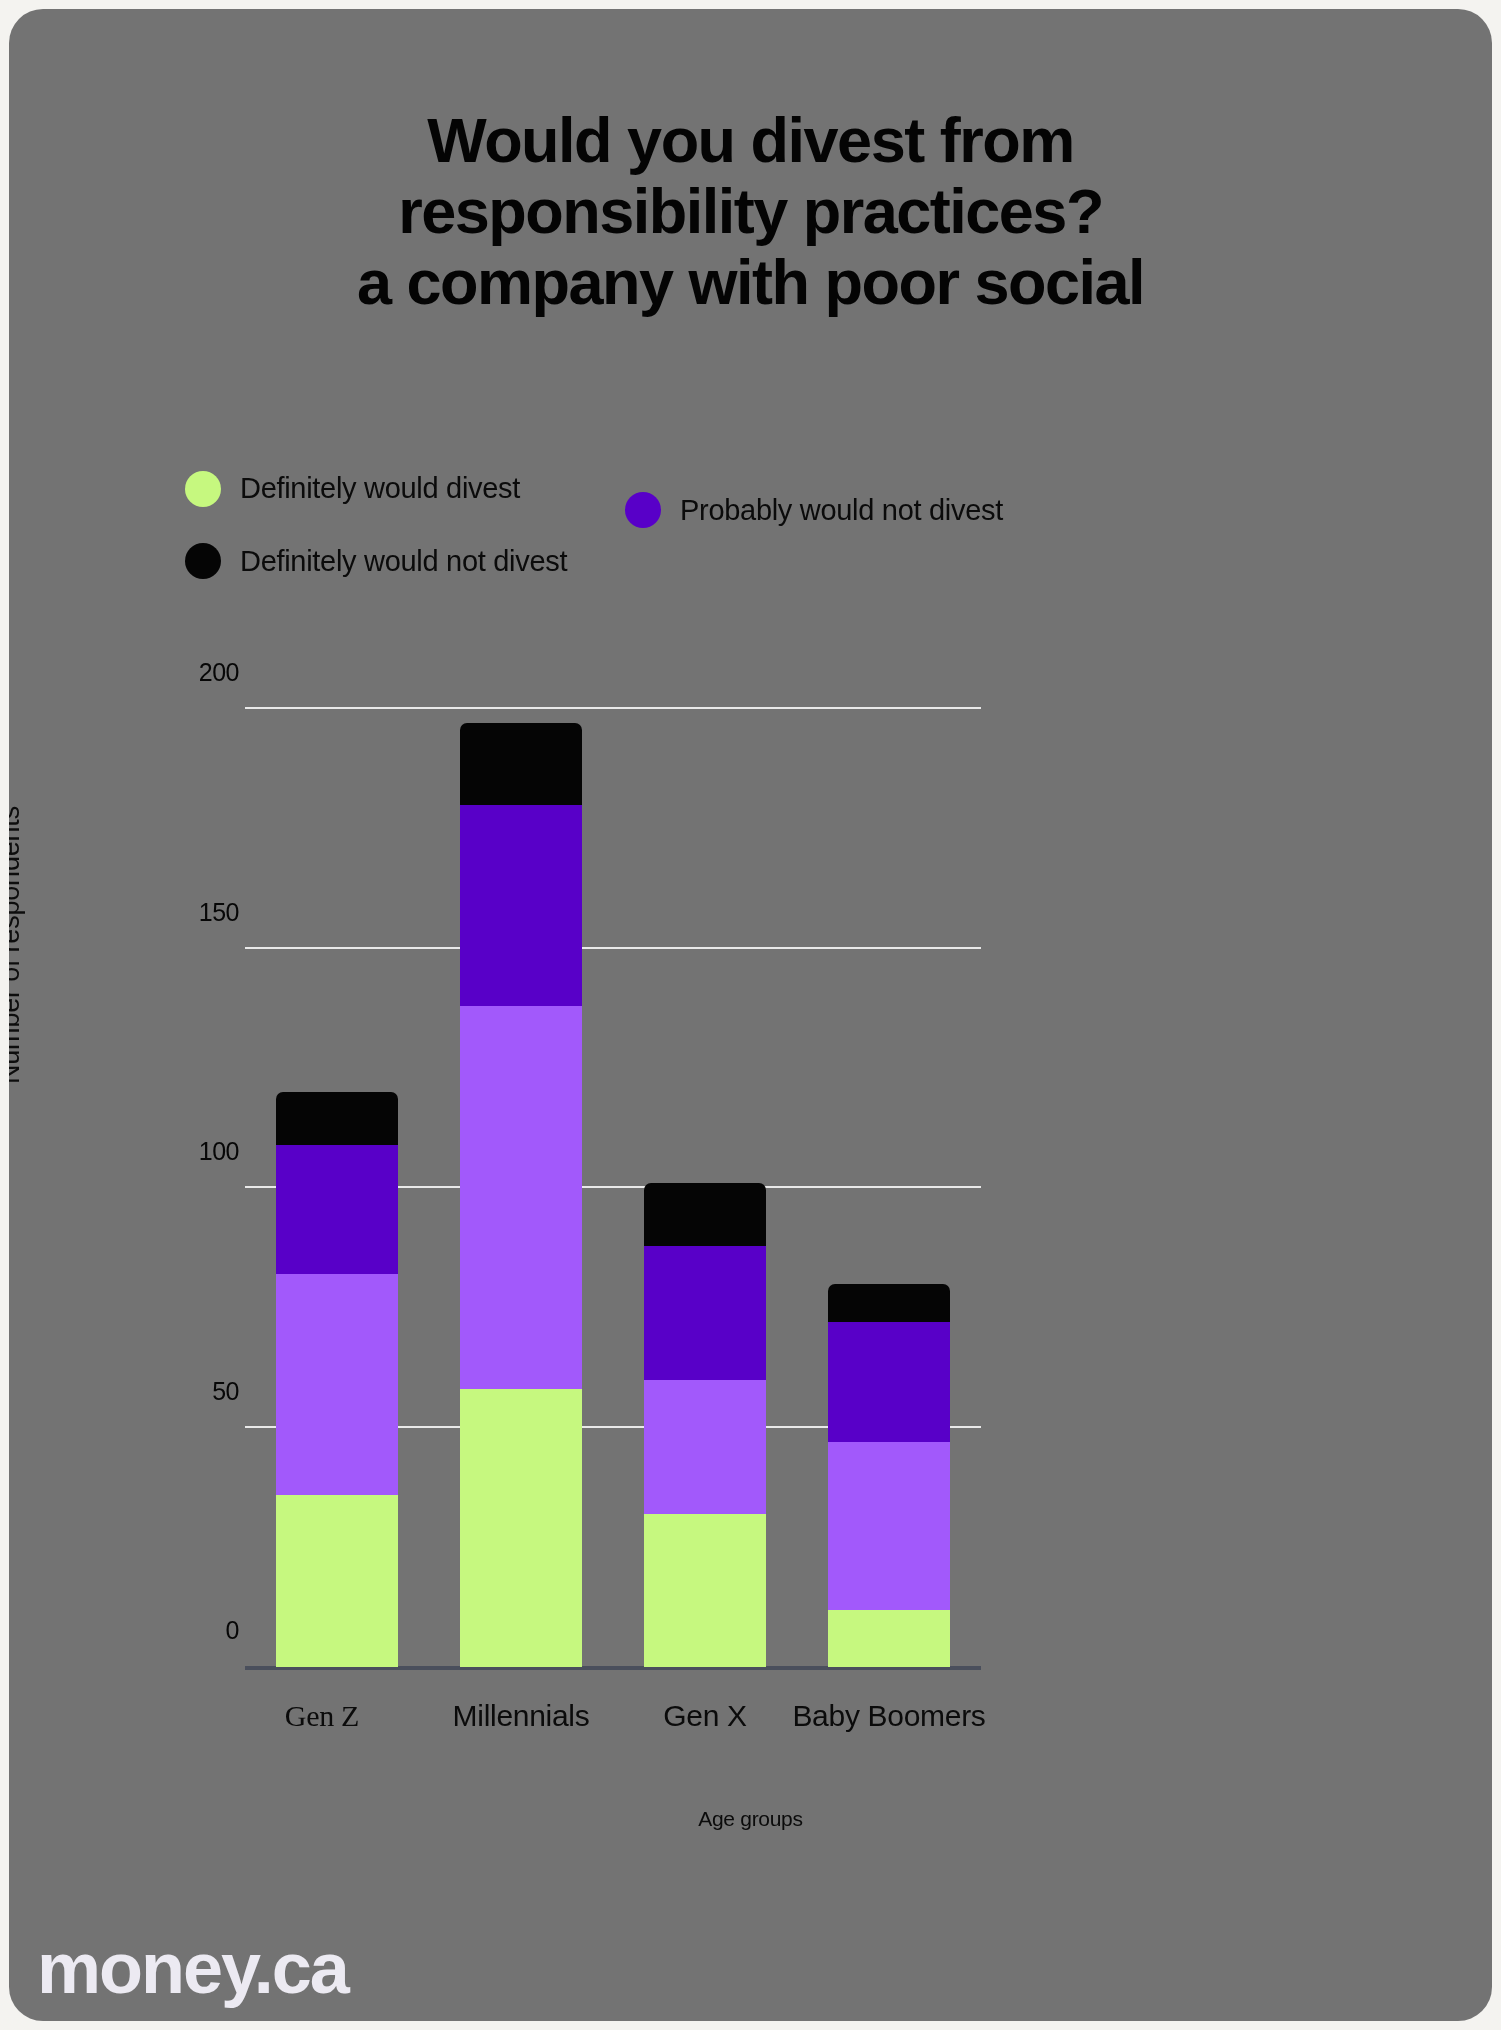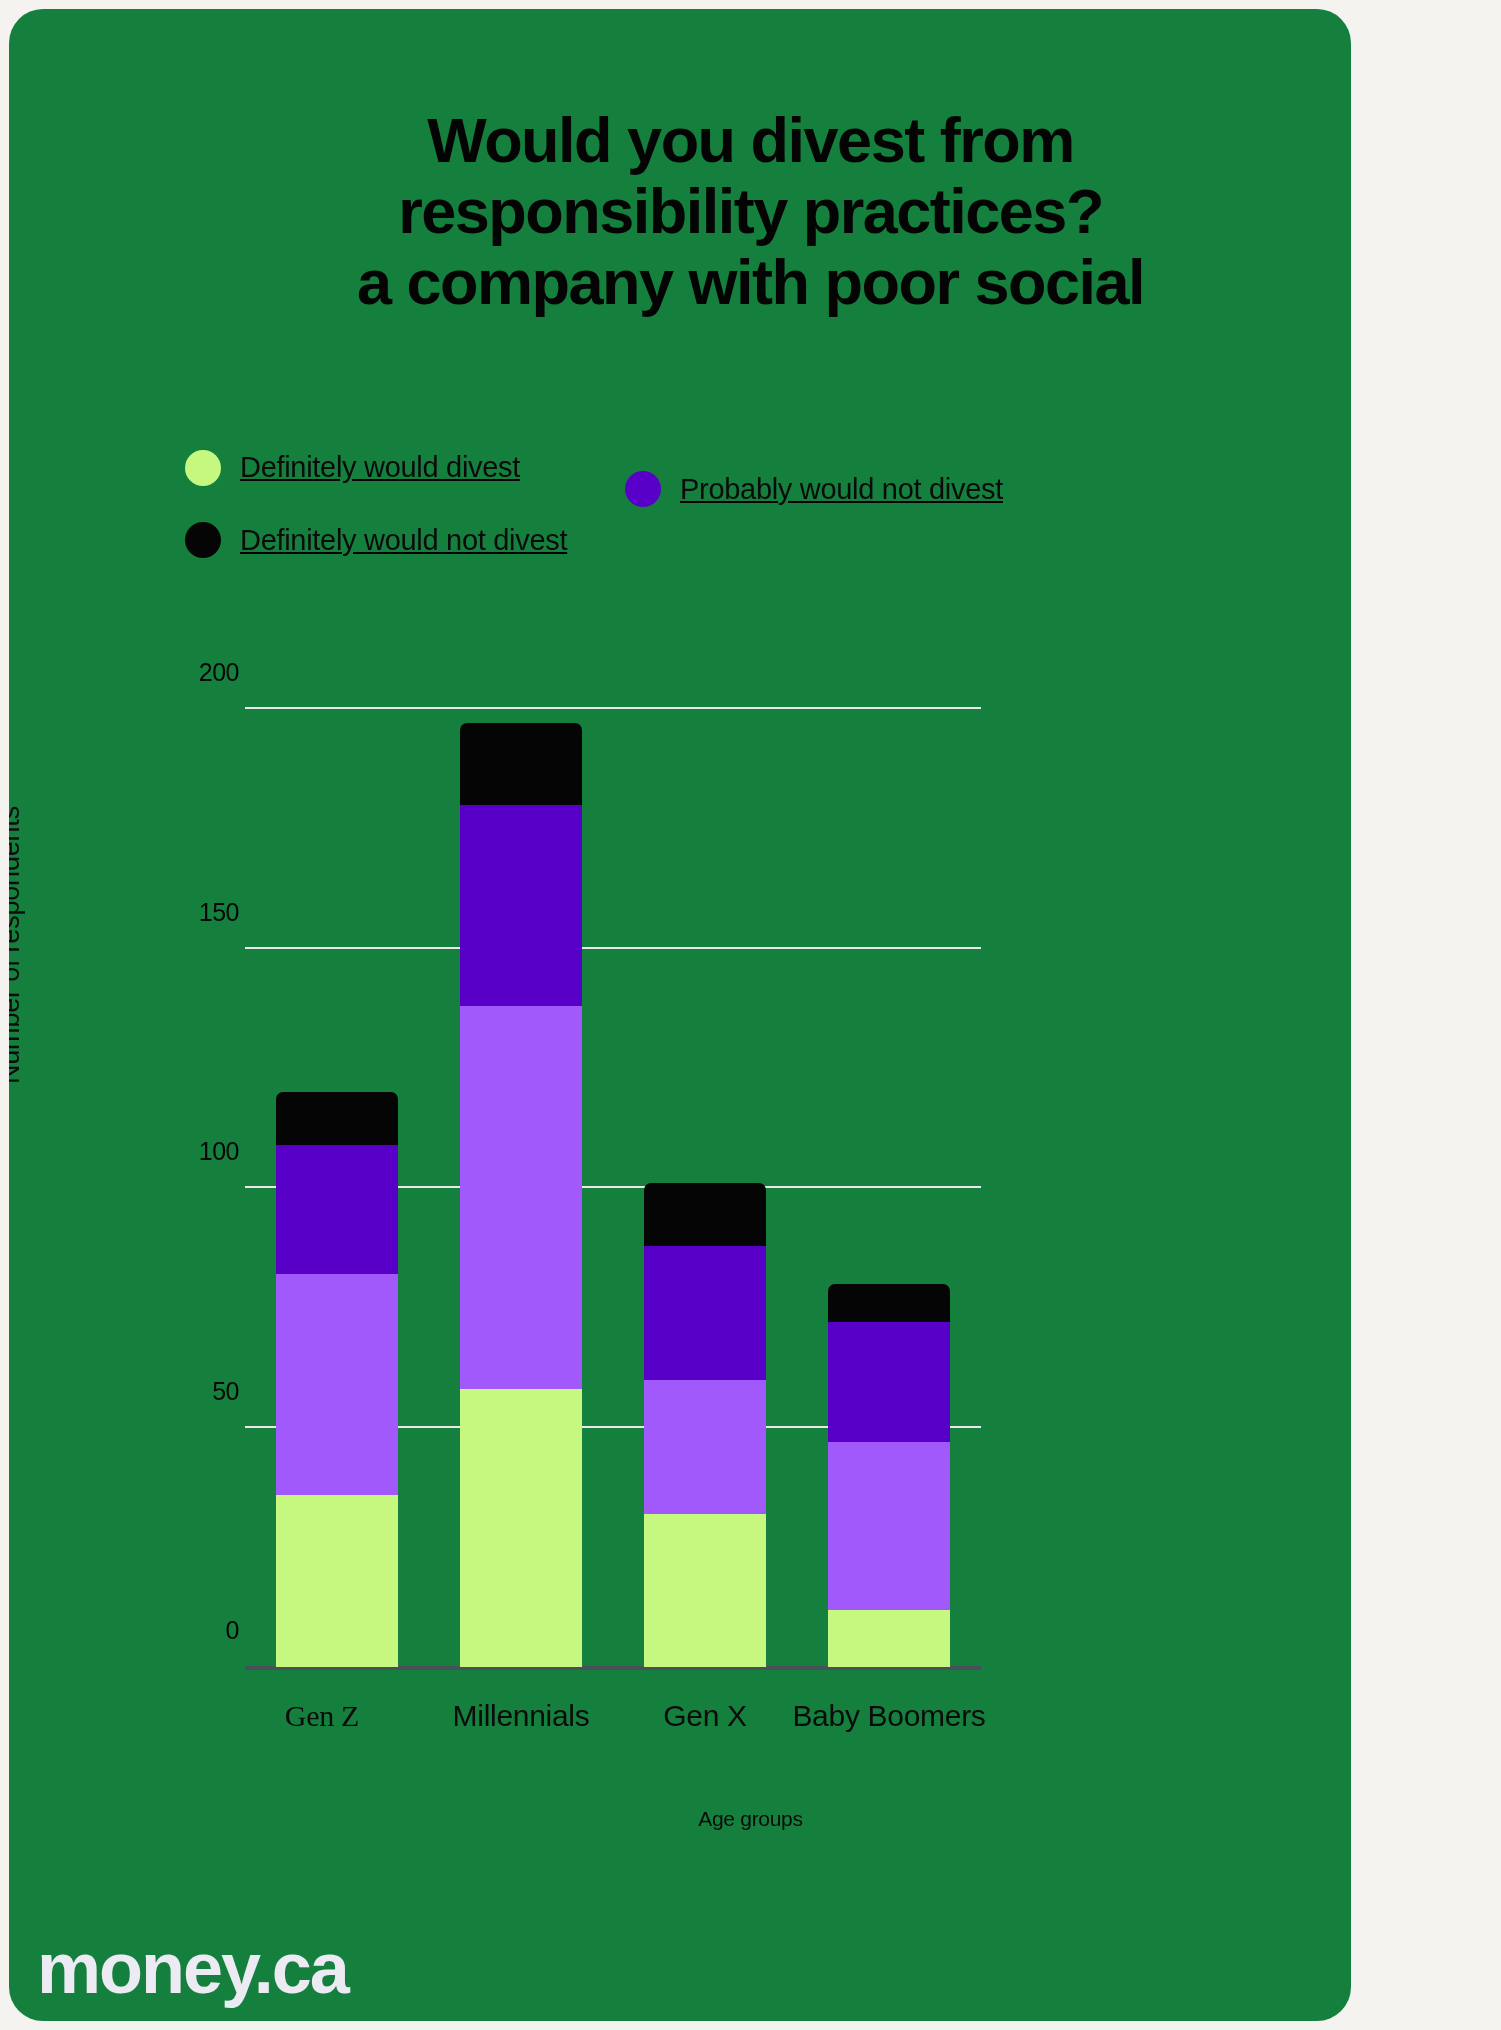--- a/index.html
+++ b/index.html
@@ -4,41 +4,40 @@
 <style>
   html,body{margin:0;padding:0;}
   body{
     width:1501px;height:2030px;
     background:#f4f3f0;
     font-family:"Liberation Sans","DejaVu Sans",sans-serif;
     overflow:hidden;
   }
   .card{
     position:absolute;left:9px;top:9px;
-    width:1342px;height:2012px;
-    background:#15803d;
+    width:1483px;height:2012px;
+    background:#737373;
     border-radius:34px;
     overflow:hidden;
   }
   
   .title{
     position:absolute;left:0;top:96px;width:1483px;
     text-align:center;
     font-size:63px;
     line-height:71px;
     font-weight:700;
     letter-spacing:-1.5px;
     color:#040404;
   }
   .title span{display:block;}
   
   .legend{
-    position:absolute;left:176px;top:433px;
+    position:absolute;left:176px;top:454px;
     width:860px;
-    text-decoration:underline;
   }
   .legend-row{
     display:flex;
     align-items:center;
     height:51px;
   }
   .legend-item{
     display:flex;
     align-items:center;
   }

